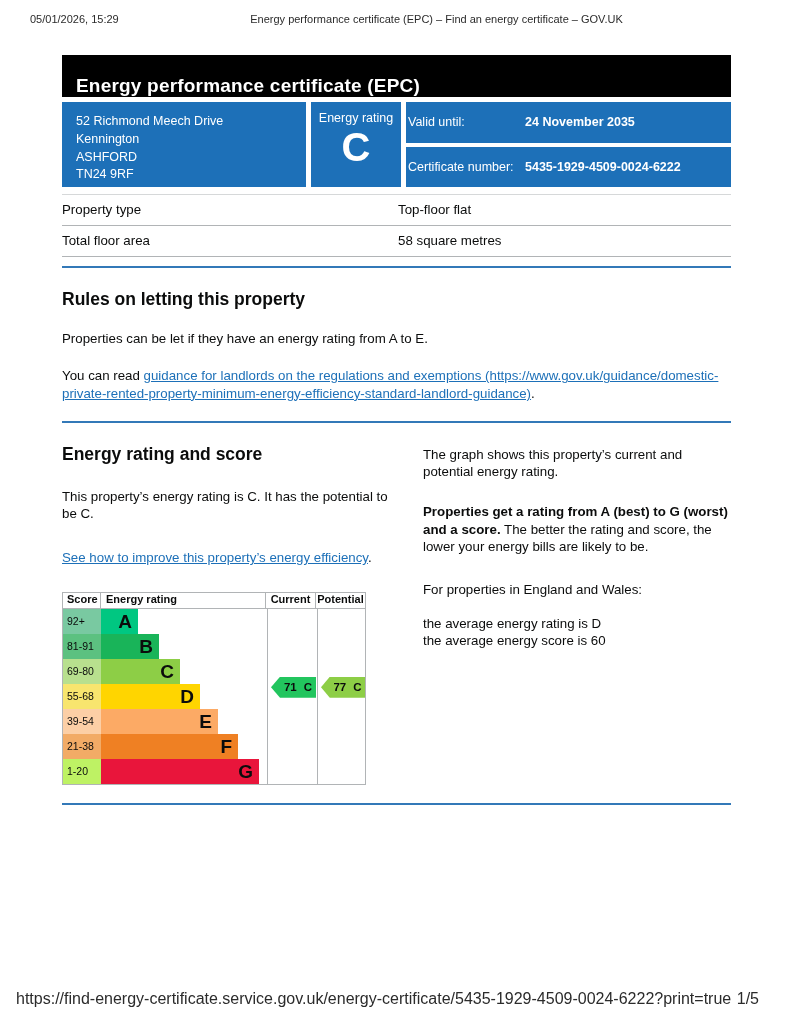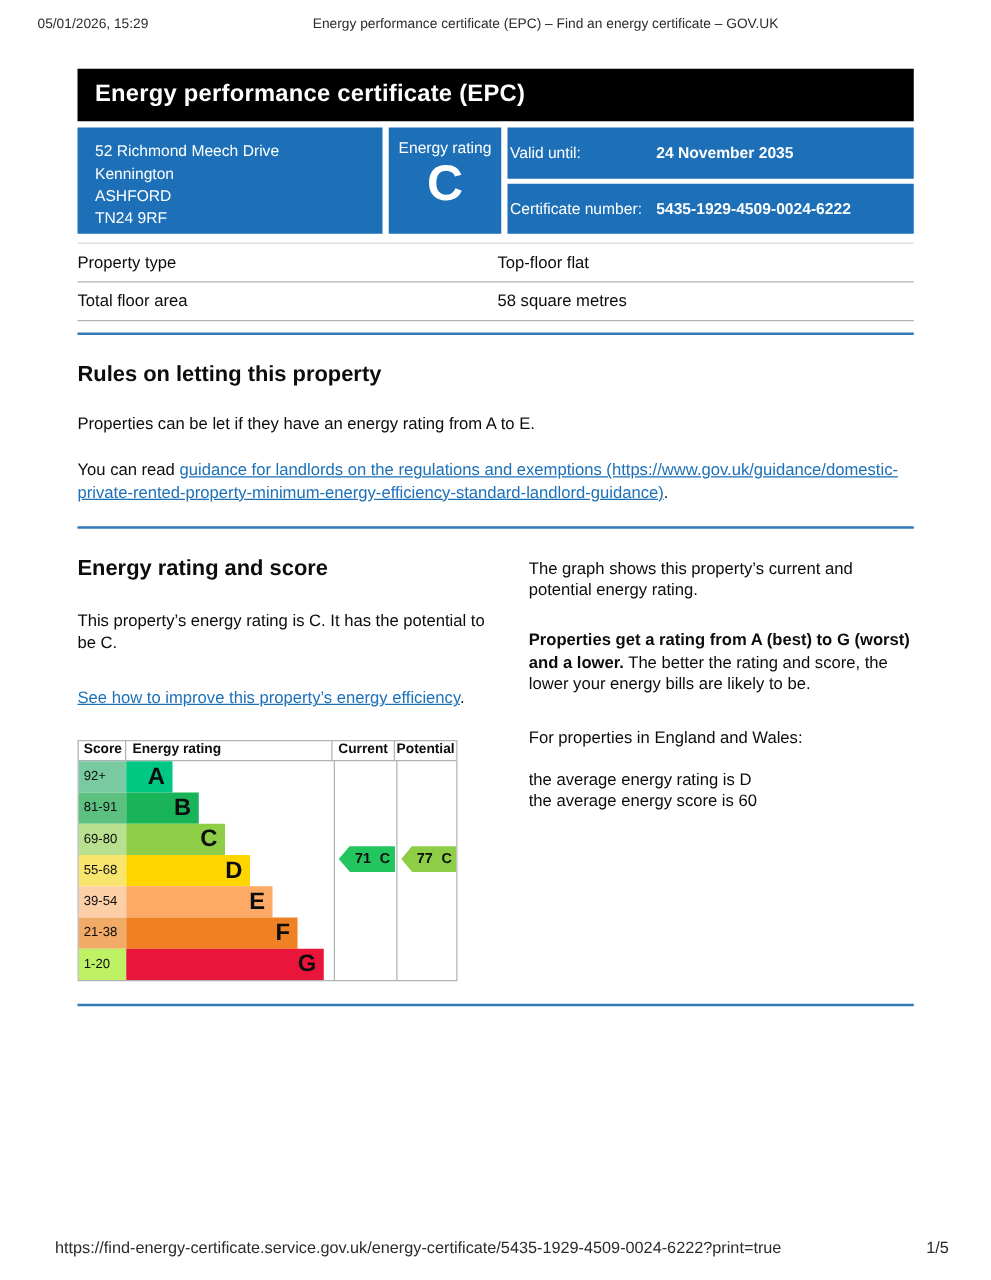--- a/index.html
+++ b/index.html
@@ -3,26 +3,26 @@
 <meta charset="utf-8">
 <style>
   * { margin:0; padding:0; box-sizing:border-box; }
   html,body { width:793px; height:1024px; background:#fff; }
   body { font-family:"Liberation Sans","DejaVu Sans",sans-serif; color:#0b0c0c; position:relative; overflow:hidden; }
 
   
   .print-header { position:relative; height:14px; margin-top:13px; font-size:11px; color:#2b2b2b; }
   .print-header .ph-date { position:absolute; left:30px; top:0; }
   .print-header .ph-title { position:absolute; left:120px; right:40px; text-align:center; }
-  .print-footer { position:absolute; left:0; right:0; top:990px; font-size:13px; color:#2b2b2b;
-                  display:flex; justify-content:space-between; padding:0 34px 0 44px; }
+  .print-footer { position:absolute; left:0; right:0; top:990px; font-size:16px; color:#2b2b2b;
+                  display:flex; justify-content:space-between; padding:0 34px 0 16px; }
 
   .content { margin:28px 62px 0 62px; width:669px; }
 
-  .banner { background:#000; color:#fff; height:42px; display:flex; align-items:center; padding-left:14px; }
+  .banner { background:#000; color:#fff; height:42px; display:flex; align-items:flex-end; padding-left:14px; }
   .banner h1 { font-size:19px; font-weight:bold; letter-spacing:0.2px; }
 
   
   .summary { display:flex; gap:5px; margin-top:5px; height:85px; }
   .box-blue { background:#1d70b8; color:#fff; }
   .addr-box { width:244px; padding:11px 14px; font-size:12.5px; line-height:1.42; }
   .rating-box { width:90px; display:flex; flex-direction:column; align-items:center; padding-top:9px; }
   .rating-box .rating-label { font-size:12.5px; }
   .rating-box .rating-letter { font-size:40px; font-weight:bold; line-height:1.1; }
   .summary-right { flex:1; display:flex; flex-direction:column; gap:4px; }
@@ -176,21 +176,21 @@
             <div class="epc-row">
               <div class="epc-score" style="background: #bef264;">1-20</div>
               <div class="epc-band" style="background: rgb(233, 21, 59); width: 158px;">G</div>
             </div>
           </div>
       </div>
     </div>
 
     <div class="col-right">
       <p class="para para-first">The graph shows this property’s current and potential energy rating.</p>
-      <p class="para" style="margin-top:23px;"><b>Properties get a rating from A (best) to G (worst) and a lower.</b><span> The better the rating and score, the lower your energy bills are likely to be.</span></p>
+      <p class="para" style="margin-top:23px;"><b>Properties get a rating from A (best) to G (worst) and a score.</b><span> The better the rating and score, the lower your energy bills are likely to be.</span></p>
       <p class="para" style="margin-top:26px;">For properties in England and Wales:</p>
       <p class="para" style="margin-top:16px;">
         <span>the average energy rating is D</span><br>
         <span>the average energy score is 60</span>
       </p>
     </div>
   </div>
 
   <hr class="divider divider-3">
 </div>

